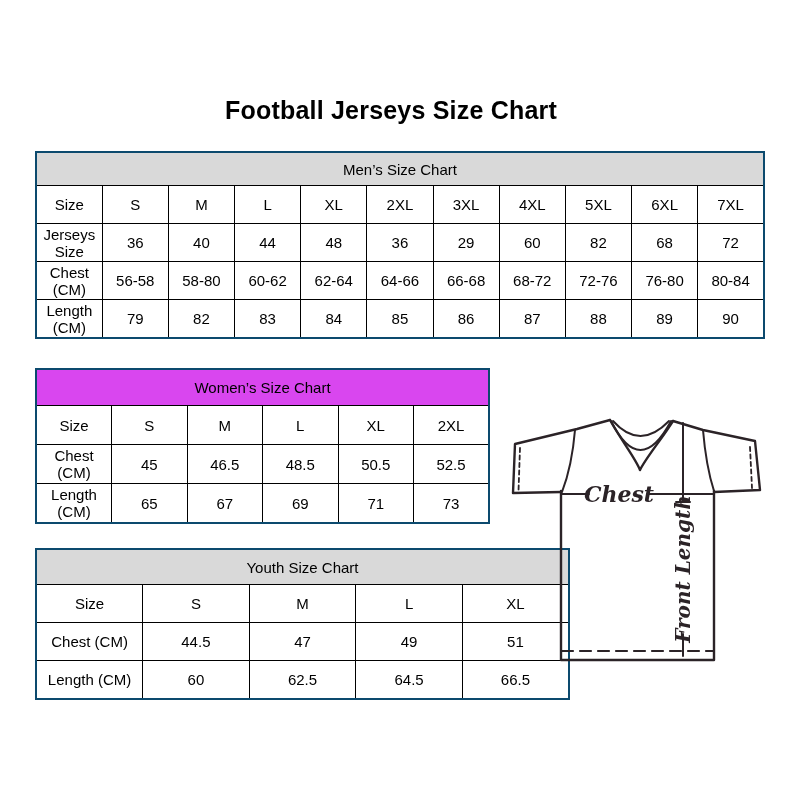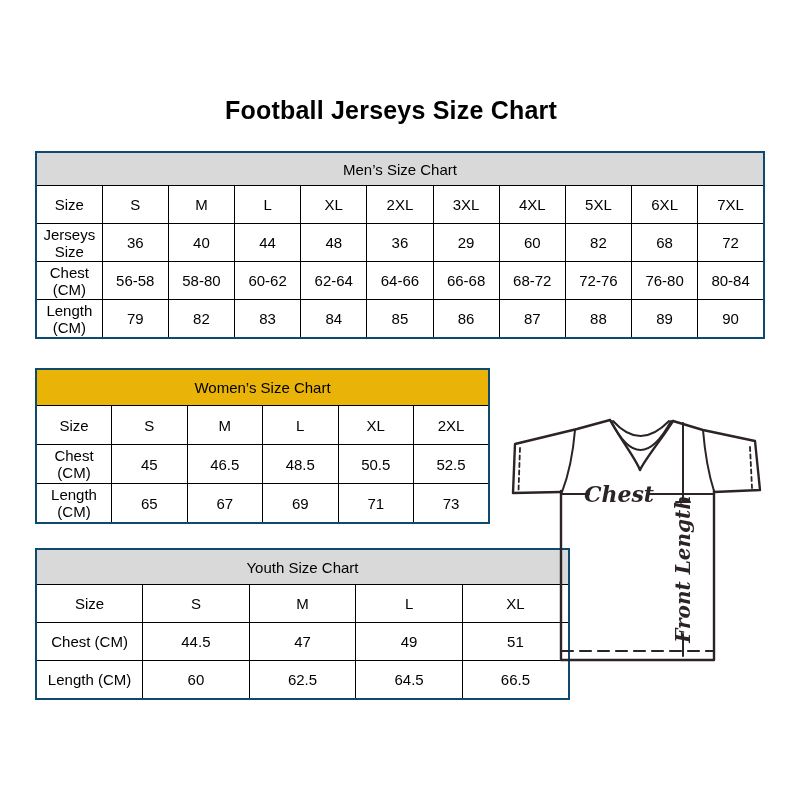--- a/index.html
+++ b/index.html
@@ -125,21 +125,21 @@
           <td>88</td>
           <td>89</td>
           <td>90</td>
         </tr>
       </tbody>
     </table>
 
   <table id="table-women" class="size-table">
       <tbody>
         <tr>
-          <td colspan="6" class="tbl-title" style="background: #eab308;">Women’s Size Chart</td>
+          <td colspan="6" class="tbl-title" style="background: #d946ef;">Women’s Size Chart</td>
         </tr>
         <tr>
           <td class="rowhead">Size</td>
           <td>S</td>
           <td>M</td>
           <td>L</td>
           <td>XL</td>
           <td>2XL</td>
         </tr>
         <tr>

